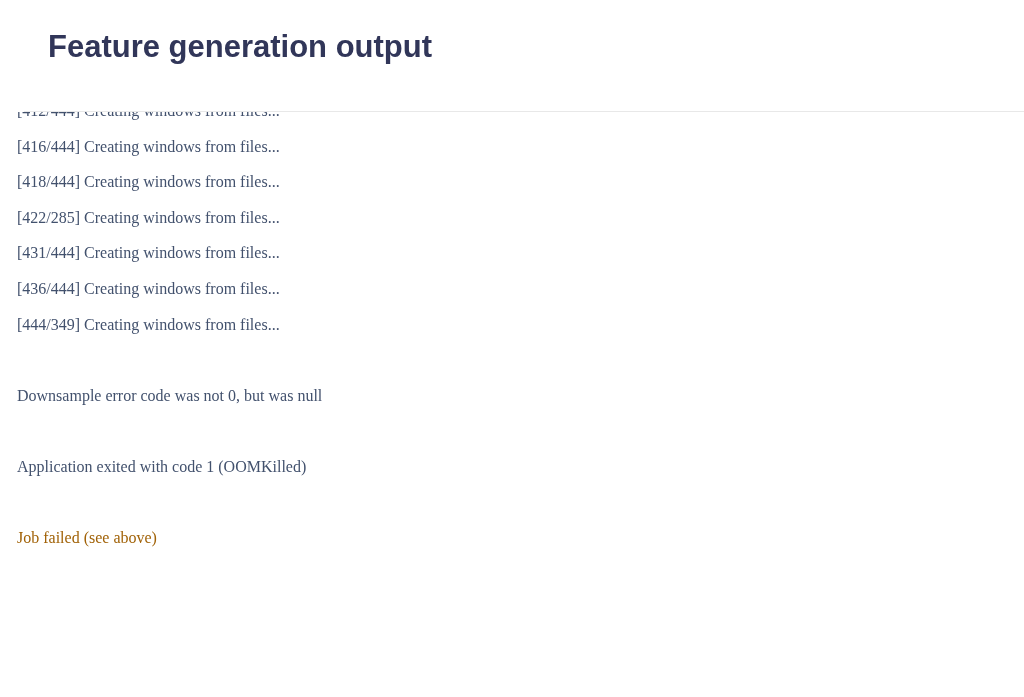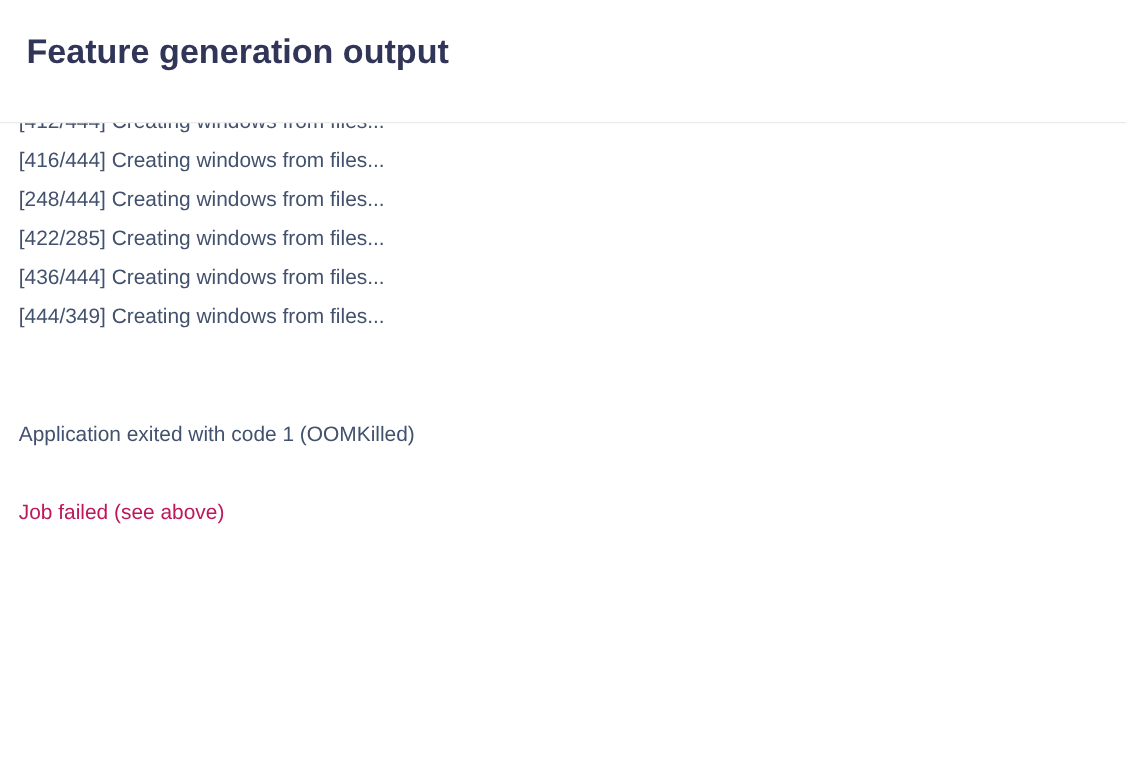--- a/index.html
+++ b/index.html
@@ -9,71 +9,74 @@
     height: 697px;
     background: #ffffff;
     overflow: hidden;
   }
 
   .panel-header {
     box-sizing: border-box;
     height: 112px;
     border-bottom: 1px solid #e8e8e8;
     background: #ffffff;
+    margin-left: 24px;
   }
 
   .page-title {
     margin: 0;
     padding: 29px 0 0 24px;
     font-family: "Liberation Sans", sans-serif;
     font-weight: 700;
     font-size: 31px;
     line-height: 36px;
     color: #313659;
   }
 
   .log-output {
     box-sizing: border-box;
     height: 585px;
     overflow: hidden;
     padding-left: 17px;
-    font-family: Liberation Sans, sans-serif;
-    font-size: 19px;
+    font-family: Liberation Serif, serif;
+    font-size: 16px;
     line-height: 35.6px;
     color: #42516d;
   }
 
   .log-scroll {
     margin-top: -19px; 
   }
 
   .log-line {
     white-space: pre;
     min-height: 35.6px;
   }
 
   .log-line.error {
-    color: #be185d;
+    color: #a16207;
   }
 </style>
 </head>
 <body>
 
 <header class="panel-header">
   <h1 class="page-title">Feature generation output</h1>
 </header>
 
 <section class="log-output">
   <div class="log-scroll">
 
   <div class="log-line">[412/444] Creating windows from files...</div>
       <div class="log-line">[416/444] Creating windows from files...</div>
-      <div class="log-line">[248/444] Creating windows from files...</div>
+      <div class="log-line">[418/444] Creating windows from files...</div>
       <div class="log-line">[422/285] Creating windows from files...</div>
+      <div class="log-line">[431/444] Creating windows from files...</div>
       <div class="log-line">[436/444] Creating windows from files...</div>
       <div class="log-line">[444/349] Creating windows from files...</div>
       <div class="log-line"></div>
+      <div class="log-line">Downsample error code was not 0, but was null</div>
       <div class="log-line"></div>
       <div class="log-line">Application exited with code 1 (OOMKilled)</div>
       <div class="log-line"></div>
       <div class="log-line error">Job failed (see above)</div>
     </div>
 </section>
 
 </body></html>

